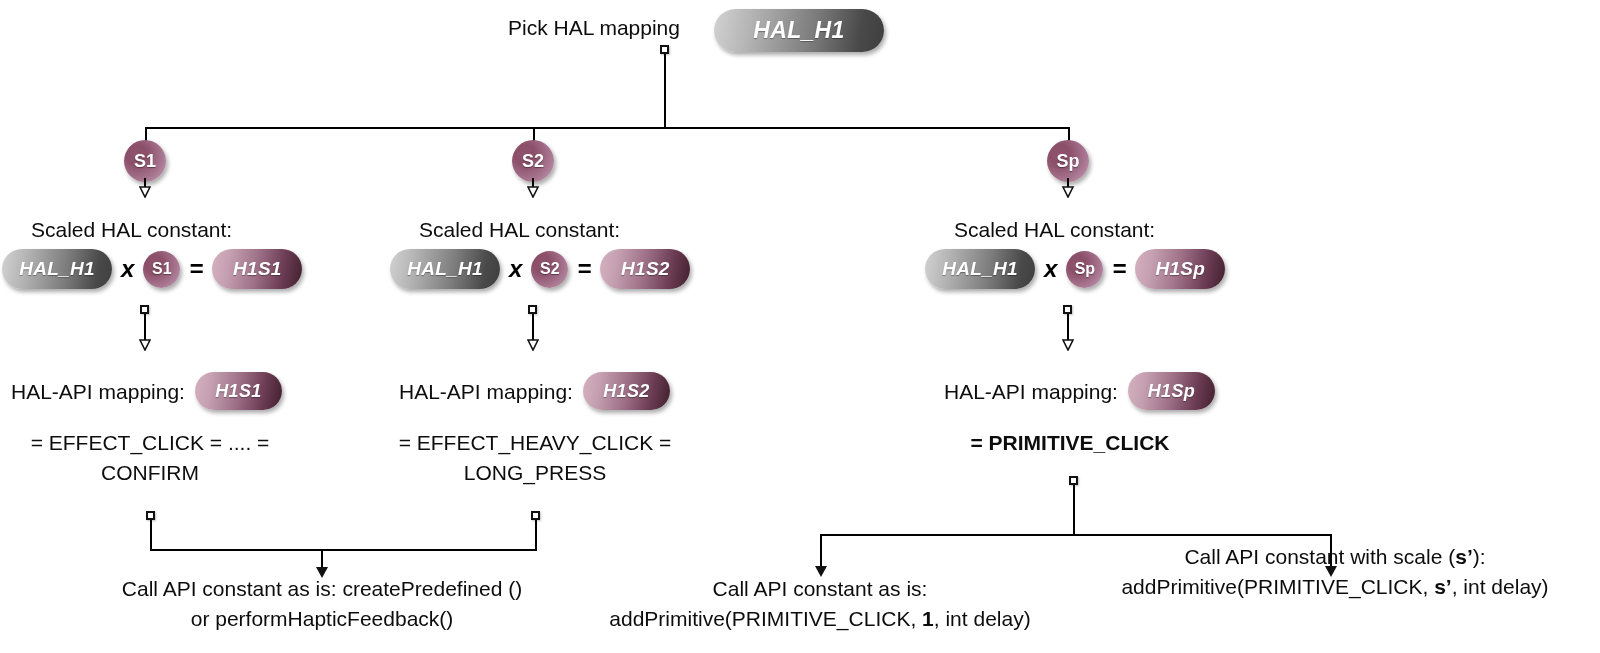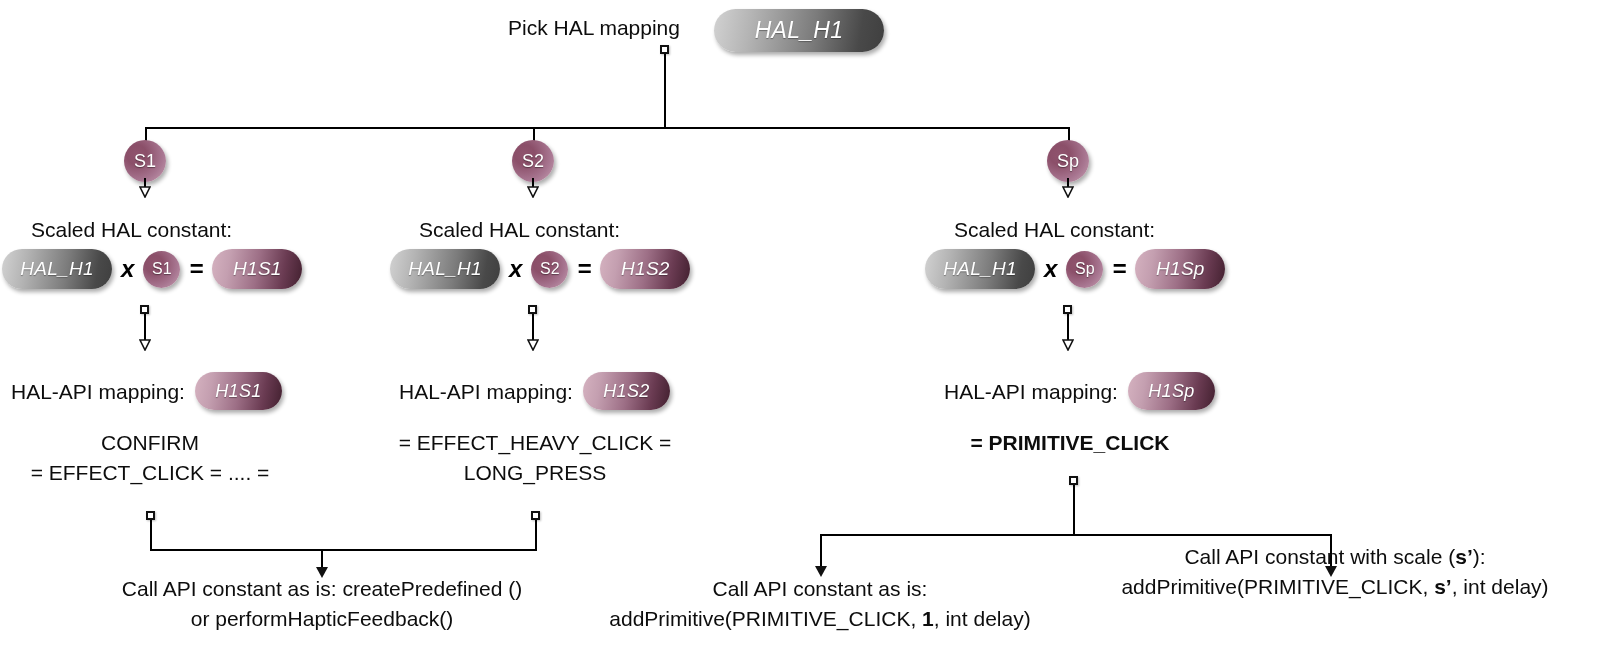--- a/index.html
+++ b/index.html
@@ -35,42 +35,42 @@
 
   
   .pill {
     position: absolute;
     display: flex;
     align-items: center;
     justify-content: center;
     border-radius: 999px;
     color: #ffffff;
     font-style: italic;
-    font-weight: normal;
+    font-weight: bold;
     letter-spacing: .3px;
     box-shadow: 2px 3px 4px rgba(0,0,0,0.33);
     text-shadow: 0 1px 1px rgba(0,0,0,0.35);
     box-sizing: border-box;
   }
   .pill-gray {
     background: linear-gradient(100deg, #d2d2d2 0%, #b4b4b4 22%, #7c7c7c 58%, #494949 85%, #3f3f3f 100%);
   }
   .pill-plum {
     background: linear-gradient(100deg, #d5b2c0 0%, #c49fb0 20%, #9d6f86 50%, #6a3b52 78%, #42202f 100%);
   }
 
   
   .circle {
     position: absolute;
     border-radius: 50%;
     display: flex;
     align-items: center;
     justify-content: center;
     color: #ffffff;
-    font-weight: normal;
+    font-weight: bold;
     box-shadow: 2px 3px 4px rgba(0,0,0,0.33);
     text-shadow: 0 1px 1px rgba(0,0,0,0.4);
     background: radial-gradient(circle at 30% 35%, #8f536d 0%, #8b4f69 25%, #a87691 65%, #c8a3b4 100%);
     box-sizing: border-box;
   }
 
   
   .eqrow {
     position: absolute;
     display: flex;
@@ -208,22 +208,22 @@
   <svg width="12" height="12" viewBox="0 0 12 12">
       <path d="M1 1 L11 1 L6 11 Z" fill="#fff" stroke="#111" stroke-width="1.6"></path>
     </svg>
 </div>
 
 <div class="eqrow" style="left:11px; top:372px;">
   <div class="label" style="position:relative; left:0; top:0;">HAL-API mapping:</div>
   <div class="pill pill-plum" style="margin-left:10px; width:87px; height:38px; font-size:18px;">H1S1</div>
 </div>
 <div class="multiline" style="left:10px; top:428px; width:280px;">
+  <div>= EFFECT_CLICK = .... =</div>
   <div>CONFIRM</div>
-  <div>= EFFECT_CLICK = .... =</div>
 </div>
 
 <div class="eqrow" style="left:399px; top:372px;">
   <div class="label" style="position:relative; left:0; top:0;">HAL-API mapping:</div>
   <div class="pill pill-plum" style="margin-left:10px; width:87px; height:38px; font-size:18px;">H1S2</div>
 </div>
 <div class="multiline" style="left:390px; top:428px; width:290px;">
   <div>= EFFECT_HEAVY_CLICK =</div>
   <div>LONG_PRESS</div>
 </div>

